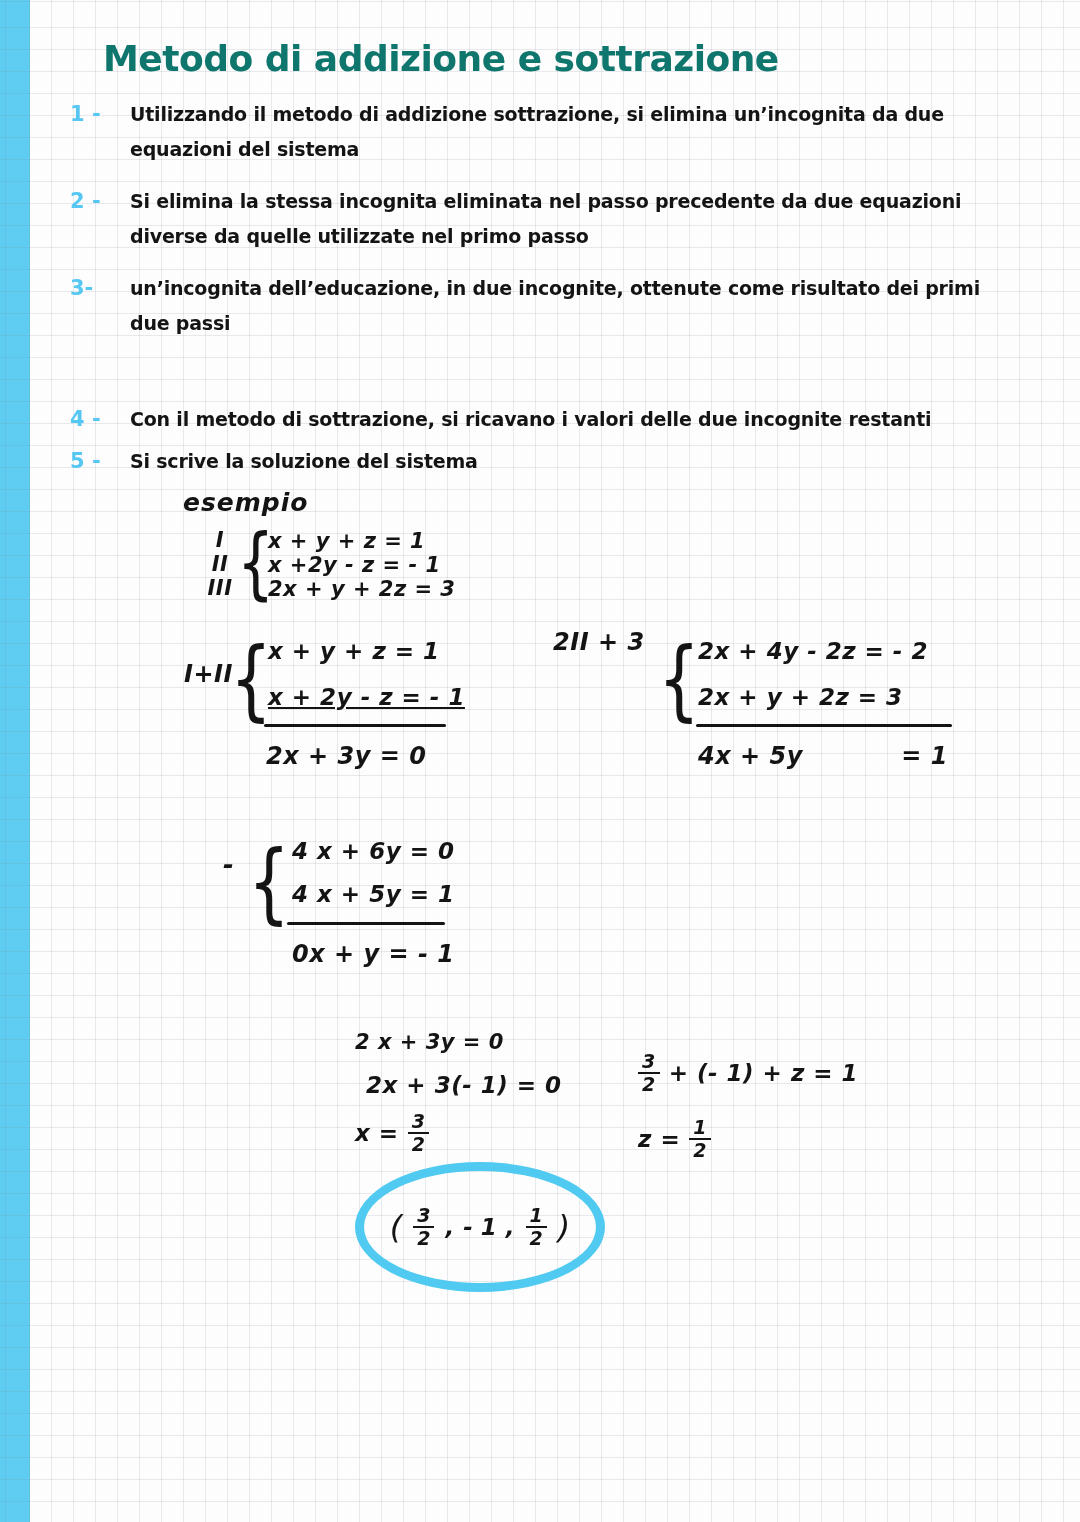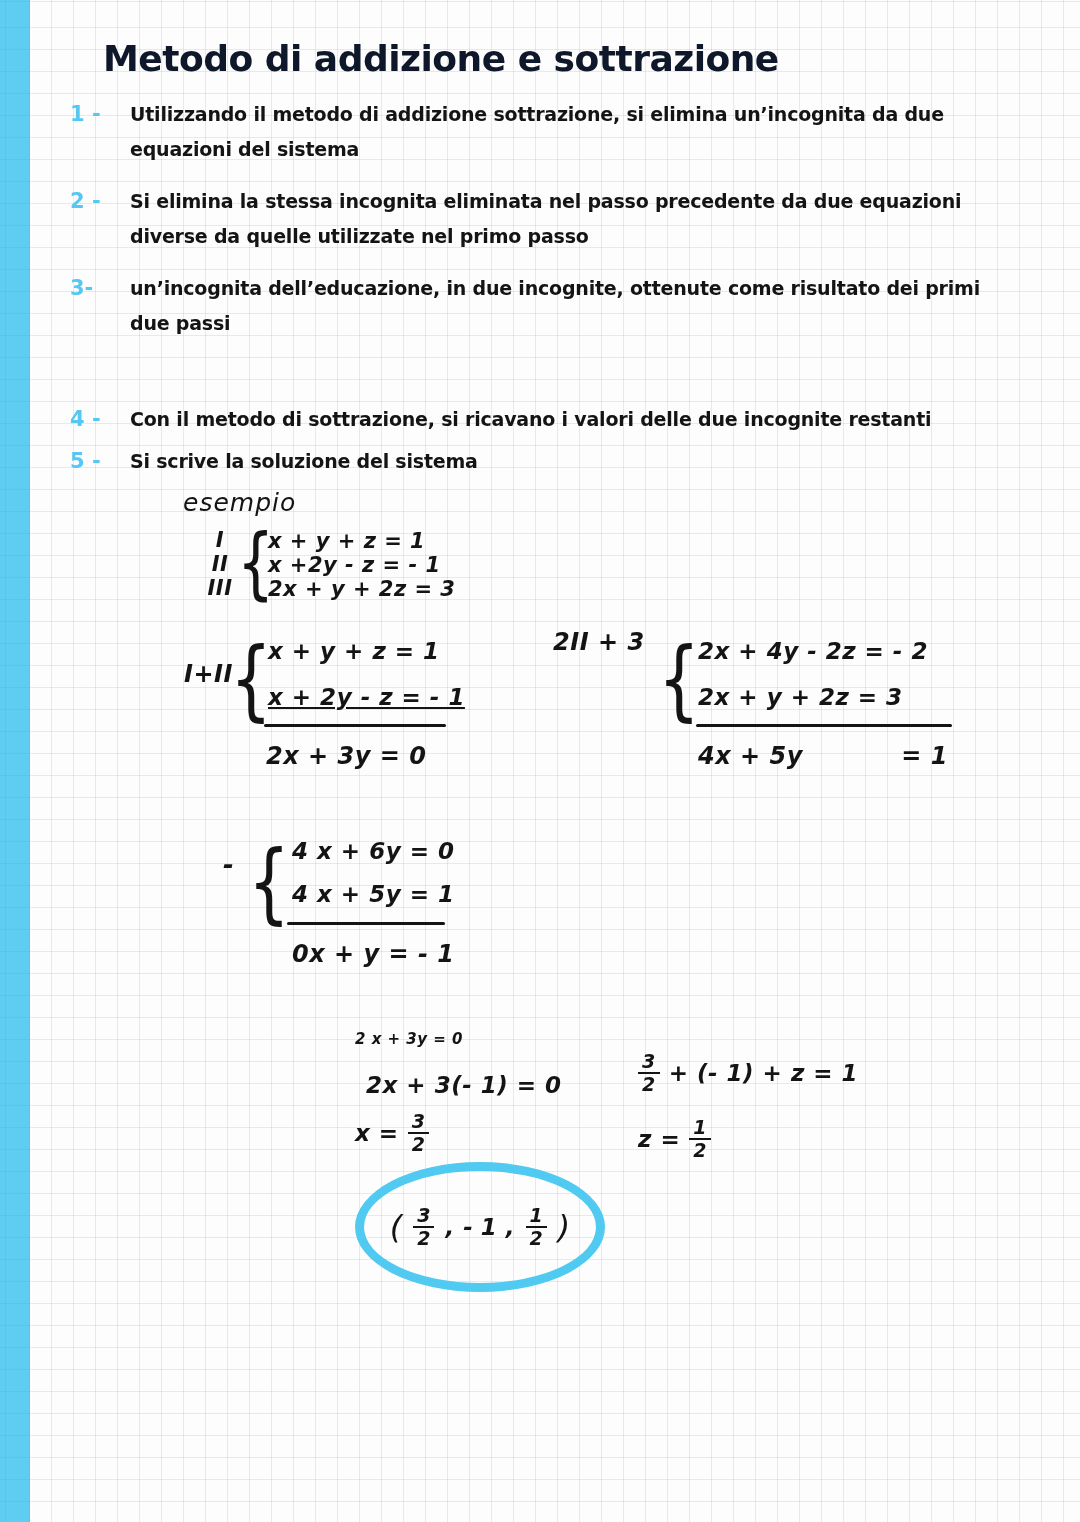--- a/index.html
+++ b/index.html
@@ -19,36 +19,36 @@
     background-image:
       repeating-linear-gradient(to right, transparent 0px, transparent 21px, rgba(125,130,150,0.16) 21px, rgba(125,130,150,0.16) 22px),
       repeating-linear-gradient(to bottom, transparent 0px, transparent 21px, rgba(125,130,150,0.16) 21px, rgba(125,130,150,0.16) 22px);
     background-position:8px 6px;
   }
   .content{position:absolute;inset:0;z-index:2;}
 
   .title{
     position:absolute;left:103px;top:38px;margin:0;
     font-size:36px;font-weight:bold;letter-spacing:-0.5px;
-    color:#0f172a;
+    color:#0f766e;
   }
 
   .step{position:absolute;left:70px;display:flex;align-items:flex-start;}
   .step-num{
     display:inline-block;width:38px;flex:0 0 38px;
     font-size:21px;font-weight:bold;color:#56c7f2;
     line-height:35px;white-space:nowrap;
   }
   .step-lines{font-size:19px;font-weight:bold;line-height:35px;letter-spacing:-0.2px;}
   .step-line{white-space:nowrap;margin-left:22px;}
 
   .hand{font-style:italic;letter-spacing:0.5px;}
   .esempio{
     position:absolute;left:183px;top:488px;
-    font-size:25px;font-weight:normal;font-style:italic;letter-spacing:1px;
+    font-size:25px;font-weight:bold;font-style:italic;letter-spacing:1px;
   }
 
   .math-line{white-space:nowrap;font-size:22px;font-weight:bold;}
   .brace{
     position:absolute;font-weight:normal;font-style:normal;
     transform:scaleX(0.75);transform-origin:left center;line-height:1;
   }
   .sum-rule{position:absolute;height:3px;background:#141414;border-radius:2px;}
 
   .frac{
@@ -157,21 +157,21 @@
     <div>
       <div class="hand math-line" style="position:absolute;left:223px;top:850px;font-size:26px;">-</div>
       <span class="brace" style="left:248px;top:838px;font-size:88px;">{</span>
       <div class="hand math-line" style="position:absolute;left:292px;top:838px;font-size:23px;">4 x + 6y = 0</div>
       <div class="hand math-line" style="position:absolute;left:292px;top:881px;font-size:23px;">4 x + 5y = 1</div>
       <div class="sum-rule" style="left:287px;top:922px;width:158px;"></div>
       <div class="hand math-line" style="position:absolute;left:292px;top:940px;font-size:24px;">0x + y = - 1</div>
     </div>
 
     <div>
-      <div class="hand math-line" style="position:absolute;left:355px;top:1030px;font-size:15px;">2 x + 3y = 0</div>
+      <div class="hand math-line" style="position:absolute;left:355px;top:1030px;font-size:21px;">2 x + 3y = 0</div>
       <div class="hand math-line" style="position:absolute;left:366px;top:1072px;font-size:23px;">2x + 3(- 1) = 0</div>
       <div class="mrow hand" style="position:absolute;left:355px;top:1112px;font-size:23px;font-weight:bold;">
         <span>x =</span>
         <span class="frac">
           <span class="num">3</span>
           <span class="den">2</span>
         </span>
       </div>
     </div>
 

